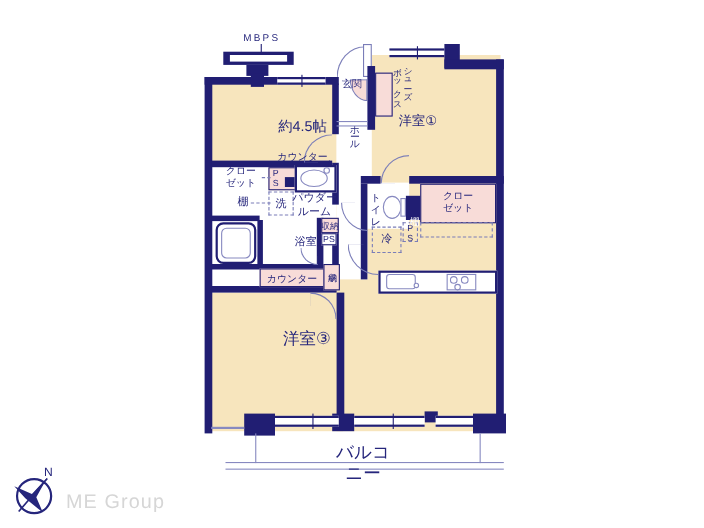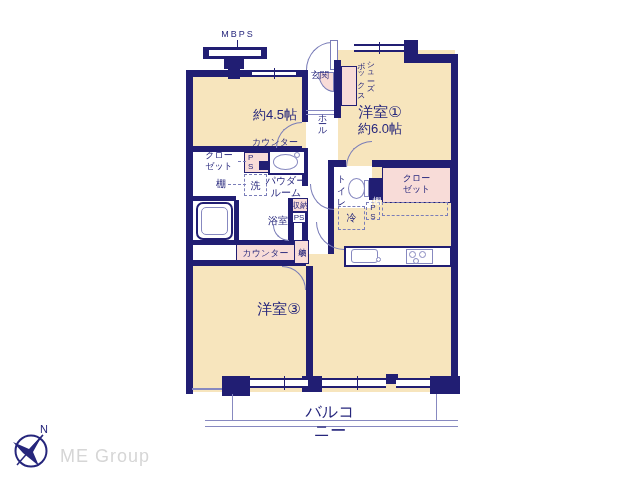--- a/index.html
+++ b/index.html
@@ -123,26 +123,25 @@
   <div class="fixture" style="left:419px;top:251px;width:7px;height:7px;border-radius:50%;"></div>
   <div class="fixture" style="left:413px;top:258px;width:6px;height:6px;border-radius:50%;"></div>
 
   <div class="arc arc-tl" style="left:276px;top:122px;width:26px;height:26px;"></div>
   <div class="arc arc-tl" style="left:346px;top:141px;width:26px;height:26px;"></div>
   <div class="arc arc-bl" style="left:310px;top:184px;width:24px;height:26px;"></div>
   <div class="arc arc-bl" style="left:316px;top:222px;width:28px;height:28px;"></div>
   <div class="arc arc-tr" style="left:282px;top:266px;width:24px;height:24px;"></div>
 
   <div class="lbl c" style="left:214px;top:29px;width:48px;font-size:9px;letter-spacing:2px;">MBPS</div>
-  <div class="lbl c" style="left:306px;top:71px;width:28px;font-size:9px;font-family:Liberation Mono, monospace;">玄関</div>
+  <div class="lbl c" style="left:306px;top:71px;width:28px;font-size:9px;">玄関</div>
   <div class="lbl v" style="left:356px;top:56px;height:52px;font-size:8px;">シューズ
 ボックス</div>
   <div class="lbl c" style="left:235px;top:107px;width:80px;font-size:13px;">約4.5帖</div>
-  <div class="lbl c" style="left:339px;top:103px;width:82px;font-size:15px;">洋室①</div>
-  <div class="lbl c" style="left:339px;top:121px;width:82px;font-size:13px;">約6.0帖</div>
+  <div class="lbl c" style="left:339px;top:103px;width:82px;font-size:12px;">洋室①</div>
   <div class="lbl v" style="left:317px;top:108px;height:42px;font-size:9px;">ホール</div>
   <div class="lbl c" style="left:250px;top:137px;width:50px;font-size:9px;">カウンター</div>
   <div class="lbl c" style="left:200px;top:150px;width:38px;font-size:9px;">クロー
 ゼット</div>
   <div class="lbl" style="left:248px;top:153px;width:12px;font-size:8px;">P
 S</div>
   <div class="lbl" style="left:216px;top:178px;width:13px;font-size:10px;">棚</div>
   <div class="lbl c" style="left:244px;top:180px;width:23px;font-size:10px;">洗</div>
   <div class="lbl c" style="left:260px;top:175px;width:52px;font-size:10px;">パウダー
 ルーム</div>

